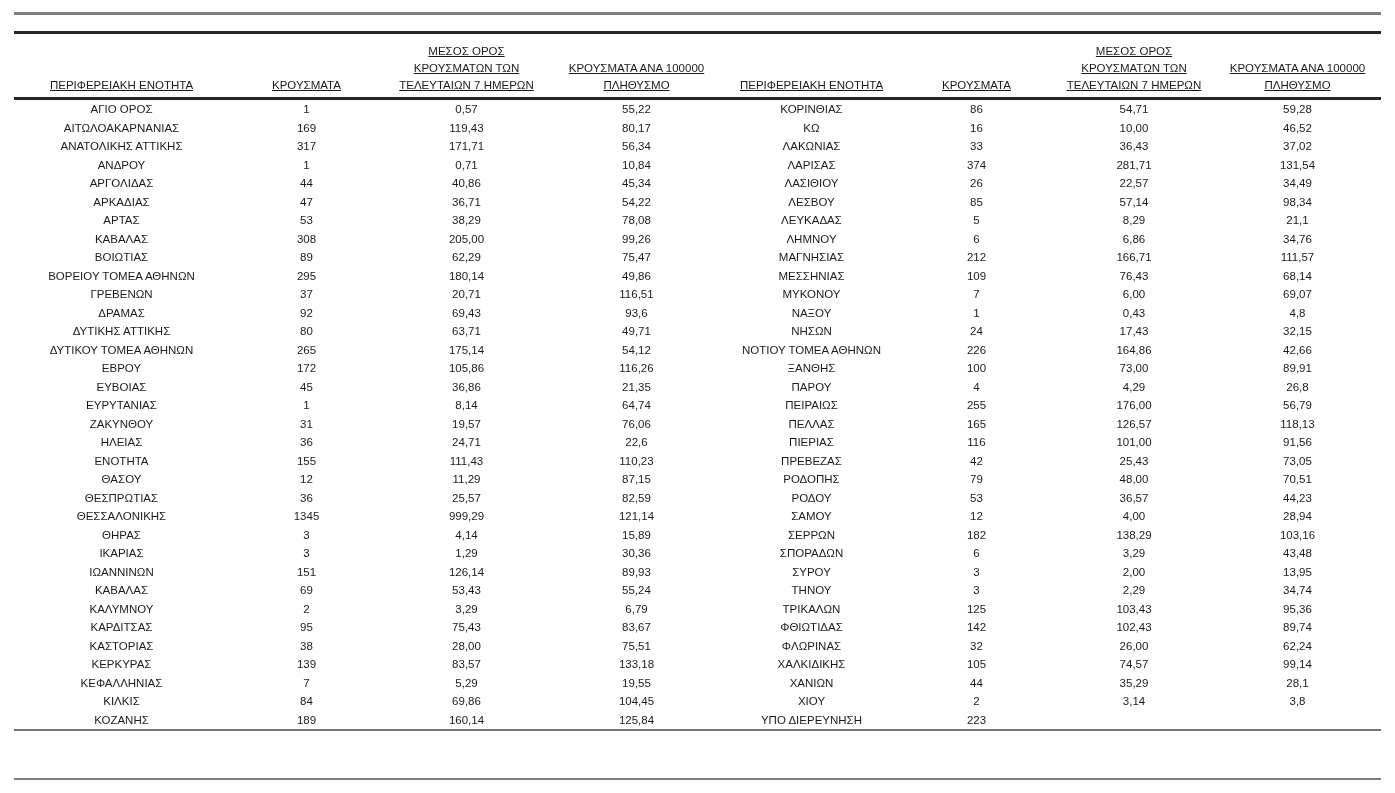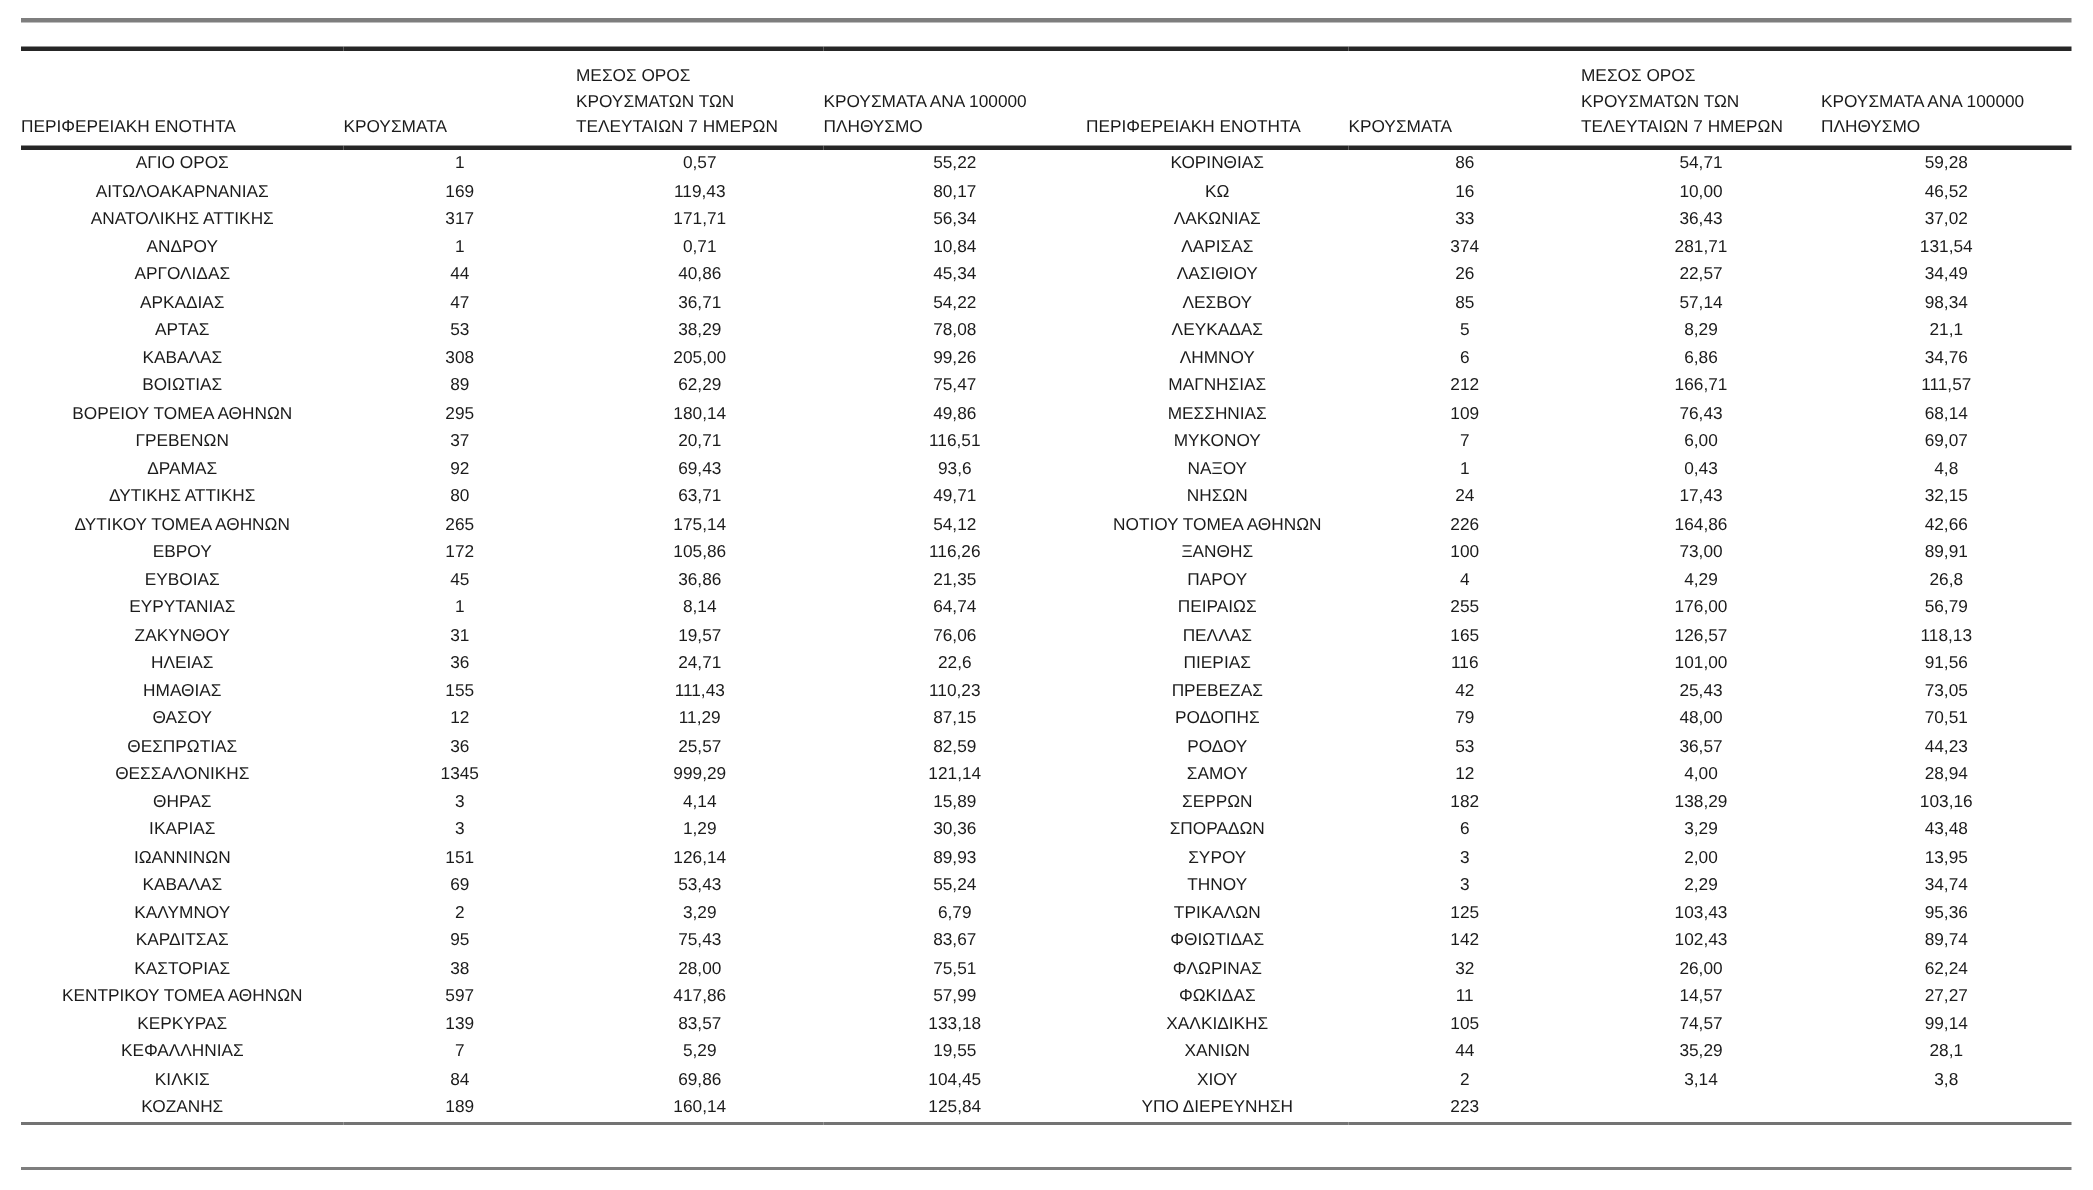--- a/index.html
+++ b/index.html
@@ -21,28 +21,29 @@
     top: 31px;
     left: 14px;
     width: 1367px;
     border-collapse: collapse;
     table-layout: fixed;
     border-top: 3px solid #262626;
   }
   thead th {
     font-weight: normal;
     vertical-align: bottom;
-    text-align: left;
+    text-align: center;
     font-size: 11.5px;
     line-height: 17px;
     height: 60px;
     padding: 0 0 3px 0;
     border-bottom: 3px solid #262626;
     white-space: nowrap;
     overflow: hidden;
+    text-decoration: underline;
   }
   tbody td {
     text-align: center;
     font-size: 11.5px;
     line-height: 18.5px;
     height: 18.5px;
     padding: 0;
     white-space: nowrap;
     overflow: hidden;
   }
@@ -285,21 +286,21 @@
           <td>ΗΛΕΙΑΣ</td>
           <td>36</td>
           <td>24,71</td>
           <td>22,6</td>
           <td>ΠΙΕΡΙΑΣ</td>
           <td>116</td>
           <td>101,00</td>
           <td>91,56</td>
         </tr>
         <tr>
-          <td>ΗΜΑΘΙΑΣ</td>
+          <td>ΕΝΟΤΗΤΑ</td>
           <td>155</td>
           <td>111,43</td>
           <td>110,23</td>
           <td>ΠΡΕΒΕΖΑΣ</td>
           <td>42</td>
           <td>25,43</td>
           <td>73,05</td>
         </tr>
         <tr>
           <td>ΘΑΣΟΥ</td>
@@ -395,30 +396,20 @@
           <td>ΚΑΣΤΟΡΙΑΣ</td>
           <td>38</td>
           <td>28,00</td>
           <td>75,51</td>
           <td>ΦΛΩΡΙΝΑΣ</td>
           <td>32</td>
           <td>26,00</td>
           <td>62,24</td>
         </tr>
         <tr>
-          <td>ΚΕΝΤΡΙΚΟΥ ΤΟΜΕΑ ΑΘΗΝΩΝ</td>
-          <td>597</td>
-          <td>417,86</td>
-          <td>57,99</td>
-          <td>ΦΩΚΙΔΑΣ</td>
-          <td>11</td>
-          <td>14,57</td>
-          <td>27,27</td>
-        </tr>
-        <tr>
           <td>ΚΕΡΚΥΡΑΣ</td>
           <td>139</td>
           <td>83,57</td>
           <td>133,18</td>
           <td>ΧΑΛΚΙΔΙΚΗΣ</td>
           <td>105</td>
           <td>74,57</td>
           <td>99,14</td>
         </tr>
         <tr>

